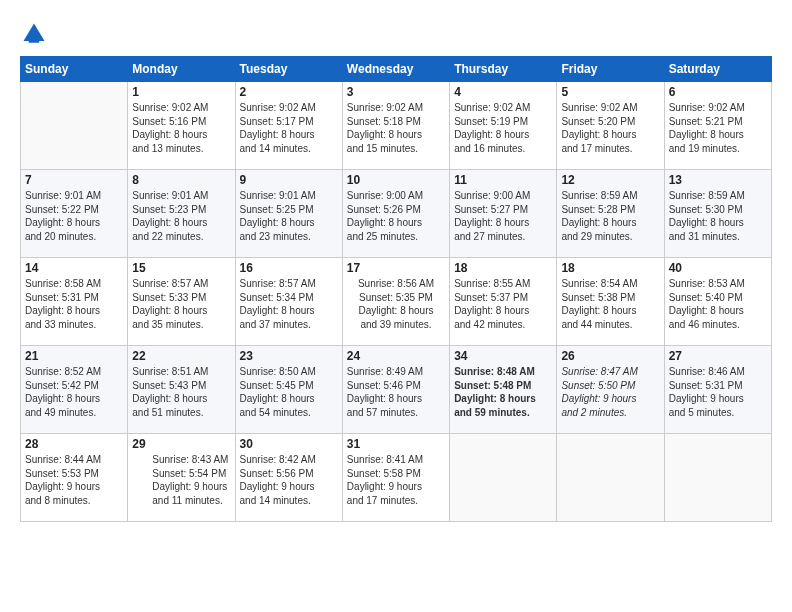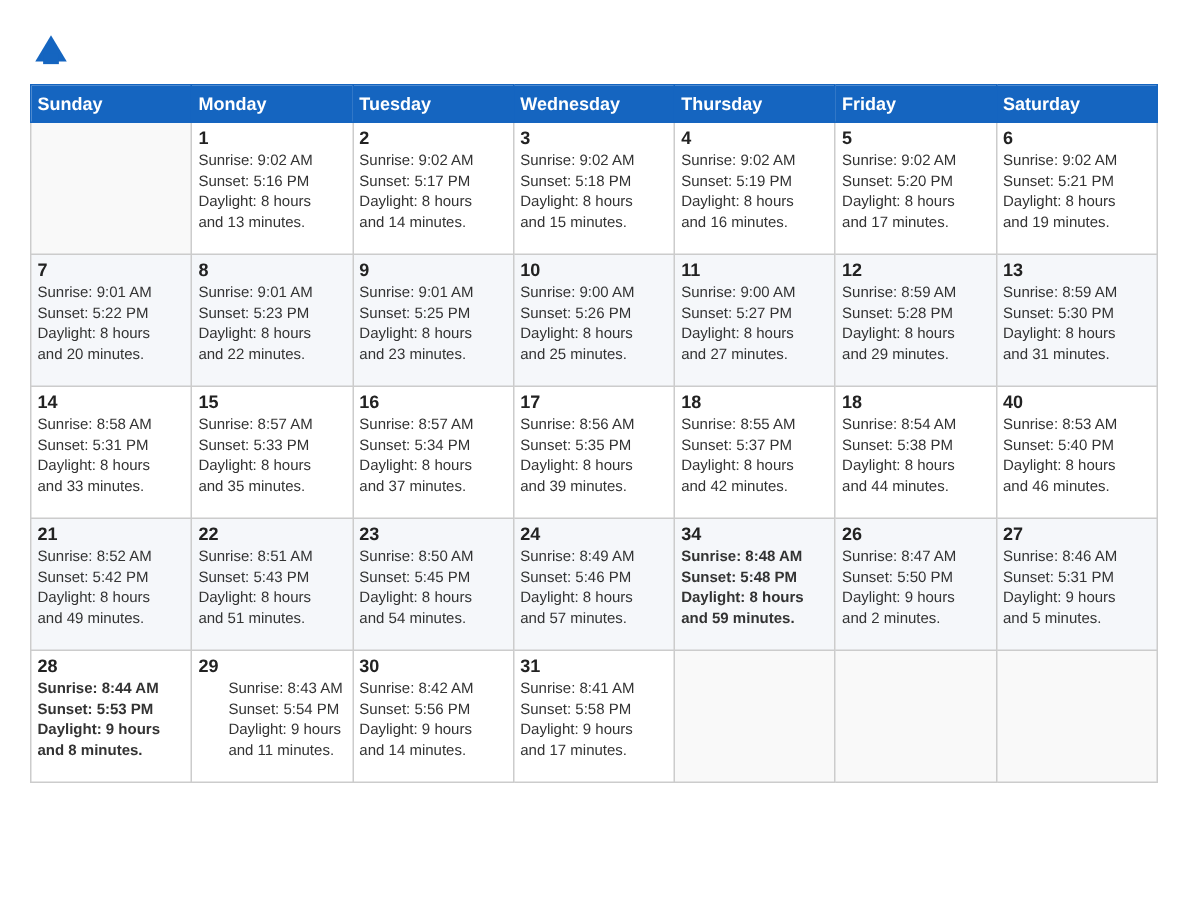--- a/index.html
+++ b/index.html
@@ -248,21 +248,21 @@
           </td>
           <td>
             <div class="day-number">16</div>
             <div class="day-info" style="white-space: pre-line;">Sunrise: 8:57 AM
 Sunset: 5:34 PM
 Daylight: 8 hours
 and 37 minutes.</div>
           </td>
           <td>
             <div class="day-number">17</div>
-            <div class="day-info" style="white-space: pre-line;">Sunrise: 8:56 AM
+            <div class="day-info" style="white-space: pre-line; text-align: center;">Sunrise: 8:56 AM
 Sunset: 5:35 PM
 Daylight: 8 hours
 and 39 minutes.</div>
           </td>
           <td>
             <div class="day-number">18</div>
             <div class="day-info" style="white-space: pre-line;">Sunrise: 8:55 AM
 Sunset: 5:37 PM
 Daylight: 8 hours
 and 42 minutes.</div>
@@ -313,37 +313,37 @@
           </td>
           <td>
             <div class="day-number">34</div>
             <div class="day-info" style="white-space: pre-line; font-weight: bold;">Sunrise: 8:48 AM
 Sunset: 5:48 PM
 Daylight: 8 hours
 and 59 minutes.</div>
           </td>
           <td>
             <div class="day-number">26</div>
-            <div class="day-info" style="white-space: pre-line;">Sunrise: 8:47 AM
+            <div class="day-info" style="white-space: pre-line; font-style: italic;">Sunrise: 8:47 AM
 Sunset: 5:50 PM
 Daylight: 9 hours
 and 2 minutes.</div>
           </td>
           <td>
             <div class="day-number">27</div>
             <div class="day-info" style="white-space: pre-line;">Sunrise: 8:46 AM
 Sunset: 5:31 PM
 Daylight: 9 hours
 and 5 minutes.</div>
           </td>
         </tr>
         <tr>
           <td>
             <div class="day-number">28</div>
-            <div class="day-info" style="white-space: pre-line; font-weight: bold;">Sunrise: 8:44 AM
+            <div class="day-info" style="white-space: pre-line;">Sunrise: 8:44 AM
 Sunset: 5:53 PM
 Daylight: 9 hours
 and 8 minutes.</div>
           </td>
           <td>
             <div class="day-number">29</div>
             <div class="day-info" style="white-space: pre-line; margin-left: 20px;">Sunrise: 8:43 AM
 Sunset: 5:54 PM
 Daylight: 9 hours
 and 11 minutes.</div>

